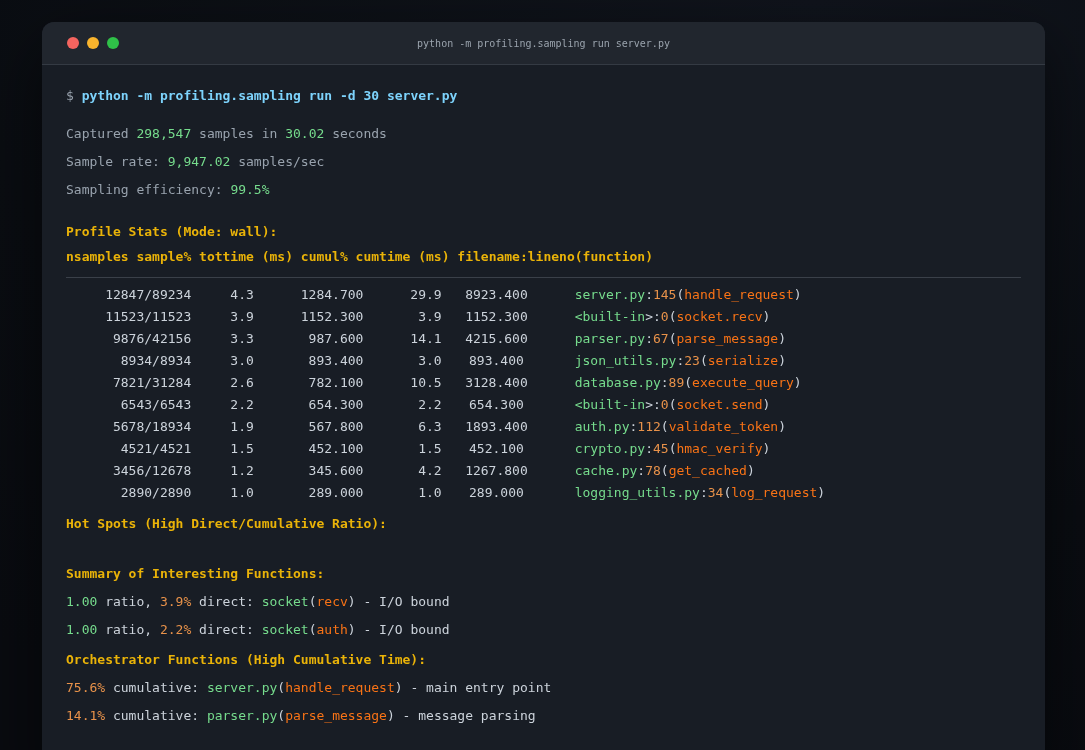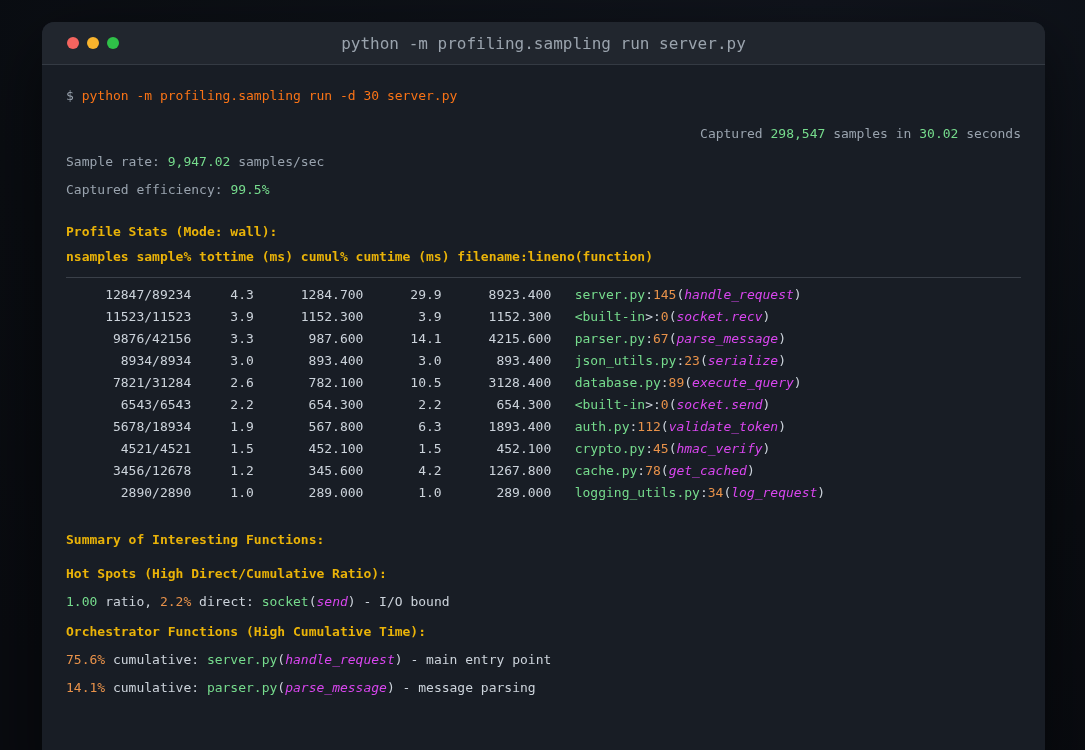--- a/index.html
+++ b/index.html
@@ -18,45 +18,45 @@
     height:42px;background:#21262e;border-bottom:1px solid #343a43;
     display:flex;align-items:center;position:relative;
   }
   .lights{display:flex;gap:8px;margin-left:25px;}
   .light{width:12px;height:12px;border-radius:50%;border:none;padding:0;cursor:default;}
   .light.red{background:#f4645f;}
   .light.yellow{background:#f9b42d;}
   .light.green{background:#2fc148;}
   .title{
     position:absolute;left:0;right:0;text-align:center;
-    color:#9aa3ad;font-size:16px;letter-spacing:0;
+    color:#9aa3ad;font-size:10px;letter-spacing:0;
   }
   .content{
     padding:17px 24px 0 24px;
     font-size:13px;color:#ccd3db;
   }
   .line{line-height:28px;white-space:pre;}
   .trow,.thead{line-height:22px;white-space:pre;display:flex;}
   .thead{display:block;}
   .heading{color:#eab308;font-weight:700;}
   .c-g{color:#76dc8d;}
-  .c-gb{color:#f97316;font-weight:400;}
-  .c-b{color:#d946ef;font-style:italic;}
+  .c-gb{color:#7dd3fc;font-weight:700;}
+  .c-b{color:#f97316;}
   .c-o{color:#e8924a;}
   .c-w{color:#ccd3db;}
   .c-d{color:#99a3ae;}
   .divider{height:1px;background:#3a4049;margin:9px 0 6px 0;}
   .col{display:inline-block;text-align:right;}
   .col0{width:16ch;}
   .col1{width:8ch;}
   .col2{width:14ch;}
   .col3{width:10ch;}
-  .col4{width:14ch;}
+  .col4{width:14ch;text-align:center;}
   .code{margin-left:3ch;}
-  .mt10{margin-top:10px;text-align:right;}
+  .mt10{margin-top:10px;}
   .mt14{margin-top:14px;}
   .mt22{margin-top:22px;}
   .mt6{margin-top:6px;}
   .mt13{margin-top:2px;}
 </style>
 </head>
 <body>
 
 <div class="window">
   <div class="titlebar">
@@ -65,39 +65,40 @@
       <button class="light yellow"></button>
       <button class="light green"></button>
     </div>
     <div class="title">python -m profiling.sampling run server.py</div>
   </div>
 
   <div class="content">
     <div class="line"><span class="c-d">$ </span><span class="c-gb">python -m profiling.sampling run -d 30 server.py</span></div>
     <div class="line mt10"><span class="c-d">Captured </span><span class="c-g">298,547</span><span class="c-d"> samples in </span><span class="c-g">30.02</span><span class="c-d"> seconds</span></div>
     <div class="line"><span class="c-d">Sample rate: </span><span class="c-g">9,947.02</span><span class="c-d"> samples/sec</span></div>
-    <div class="line"><span class="c-d">Captured efficiency: </span><span class="c-g">99.5%</span></div>
+    <div class="line"><span class="c-d">Sampling efficiency: </span><span class="c-g">99.5%</span></div>
 
     <div class="line heading mt14">Profile Stats (Mode: wall):</div>
     <div class="thead heading">nsamples sample% tottime (ms) cumul% cumtime (ms) filename:lineno(function)</div>
     <div class="divider"></div>
 
     <div>
         <div class="trow"><span class="col col0">12847/89234</span><span class="col col1">4.3</span><span class="col col2">1284.700</span><span class="col col3">29.9</span><span class="col col4">8923.400</span><span class="code"><span class="c-g">server.py</span><span class="c-w">:</span><span class="c-o">145</span><span class="c-w">(</span><span class="c-b">handle_request</span><span class="c-w">)</span></span></div>
         <div class="trow"><span class="col col0">11523/11523</span><span class="col col1">3.9</span><span class="col col2">1152.300</span><span class="col col3">3.9</span><span class="col col4">1152.300</span><span class="code"><span class="c-g">&lt;built-in</span><span class="c-w">&gt;:</span><span class="c-o">0</span><span class="c-w">(</span><span class="c-b">socket.recv</span><span class="c-w">)</span></span></div>
         <div class="trow"><span class="col col0">9876/42156</span><span class="col col1">3.3</span><span class="col col2">987.600</span><span class="col col3">14.1</span><span class="col col4">4215.600</span><span class="code"><span class="c-g">parser.py</span><span class="c-w">:</span><span class="c-o">67</span><span class="c-w">(</span><span class="c-b">parse_message</span><span class="c-w">)</span></span></div>
         <div class="trow"><span class="col col0">8934/8934</span><span class="col col1">3.0</span><span class="col col2">893.400</span><span class="col col3">3.0</span><span class="col col4">893.400</span><span class="code"><span class="c-g">json_utils.py</span><span class="c-w">:</span><span class="c-o">23</span><span class="c-w">(</span><span class="c-b">serialize</span><span class="c-w">)</span></span></div>
         <div class="trow"><span class="col col0">7821/31284</span><span class="col col1">2.6</span><span class="col col2">782.100</span><span class="col col3">10.5</span><span class="col col4">3128.400</span><span class="code"><span class="c-g">database.py</span><span class="c-w">:</span><span class="c-o">89</span><span class="c-w">(</span><span class="c-b">execute_query</span><span class="c-w">)</span></span></div>
         <div class="trow"><span class="col col0">6543/6543</span><span class="col col1">2.2</span><span class="col col2">654.300</span><span class="col col3">2.2</span><span class="col col4">654.300</span><span class="code"><span class="c-g">&lt;built-in</span><span class="c-w">&gt;:</span><span class="c-o">0</span><span class="c-w">(</span><span class="c-b">socket.send</span><span class="c-w">)</span></span></div>
         <div class="trow"><span class="col col0">5678/18934</span><span class="col col1">1.9</span><span class="col col2">567.800</span><span class="col col3">6.3</span><span class="col col4">1893.400</span><span class="code"><span class="c-g">auth.py</span><span class="c-w">:</span><span class="c-o">112</span><span class="c-w">(</span><span class="c-b">validate_token</span><span class="c-w">)</span></span></div>
         <div class="trow"><span class="col col0">4521/4521</span><span class="col col1">1.5</span><span class="col col2">452.100</span><span class="col col3">1.5</span><span class="col col4">452.100</span><span class="code"><span class="c-g">crypto.py</span><span class="c-w">:</span><span class="c-o">45</span><span class="c-w">(</span><span class="c-b">hmac_verify</span><span class="c-w">)</span></span></div>
         <div class="trow"><span class="col col0">3456/12678</span><span class="col col1">1.2</span><span class="col col2">345.600</span><span class="col col3">4.2</span><span class="col col4">1267.800</span><span class="code"><span class="c-g">cache.py</span><span class="c-w">:</span><span class="c-o">78</span><span class="c-w">(</span><span class="c-b">get_cached</span><span class="c-w">)</span></span></div>
         <div class="trow"><span class="col col0">2890/2890</span><span class="col col1">1.0</span><span class="col col2">289.000</span><span class="col col3">1.0</span><span class="col col4">289.000</span><span class="code"><span class="c-g">logging_utils.py</span><span class="c-w">:</span><span class="c-o">34</span><span class="c-w">(</span><span class="c-b">log_request</span><span class="c-w">)</span></span></div>
       </div>
 
+    <div class="line heading mt6">Hot Spots (High Direct/Cumulative Ratio):</div>
     <div class="line heading mt22">Summary of Interesting Functions:</div>
-    <div class="line heading mt6">Hot Spots (High Direct/Cumulative Ratio):</div>
-    <div class="line"><span class="c-g">1.00</span><span class="c-w"> ratio, </span><span class="c-o">2.2%</span><span class="c-w"> direct: </span><span class="c-g">socket</span><span class="c-w">(</span><span class="c-b">send</span><span class="c-w">) - I/O bound</span></div>
+    <div class="line"><span class="c-g">1.00</span><span class="c-w"> ratio, </span><span class="c-o">3.9%</span><span class="c-w"> direct: </span><span class="c-g">socket</span><span class="c-w">(</span><span class="c-b">recv</span><span class="c-w">) - I/O bound</span></div>
+    <div class="line"><span class="c-g">1.00</span><span class="c-w"> ratio, </span><span class="c-o">2.2%</span><span class="c-w"> direct: </span><span class="c-g">socket</span><span class="c-w">(</span><span class="c-b">auth</span><span class="c-w">) - I/O bound</span></div>
     <div class="line heading mt13">Orchestrator Functions (High Cumulative Time):</div>
     <div class="line"><span class="c-o">75.6%</span><span class="c-w"> cumulative: </span><span class="c-g">server.py</span><span class="c-w">(</span><span class="c-b">handle_request</span><span class="c-w">) - main entry point</span></div>
     <div class="line"><span class="c-o">14.1%</span><span class="c-w"> cumulative: </span><span class="c-g">parser.py</span><span class="c-w">(</span><span class="c-b">parse_message</span><span class="c-w">) - message parsing</span></div>
   </div>
 </div>
 
 </body></html>

